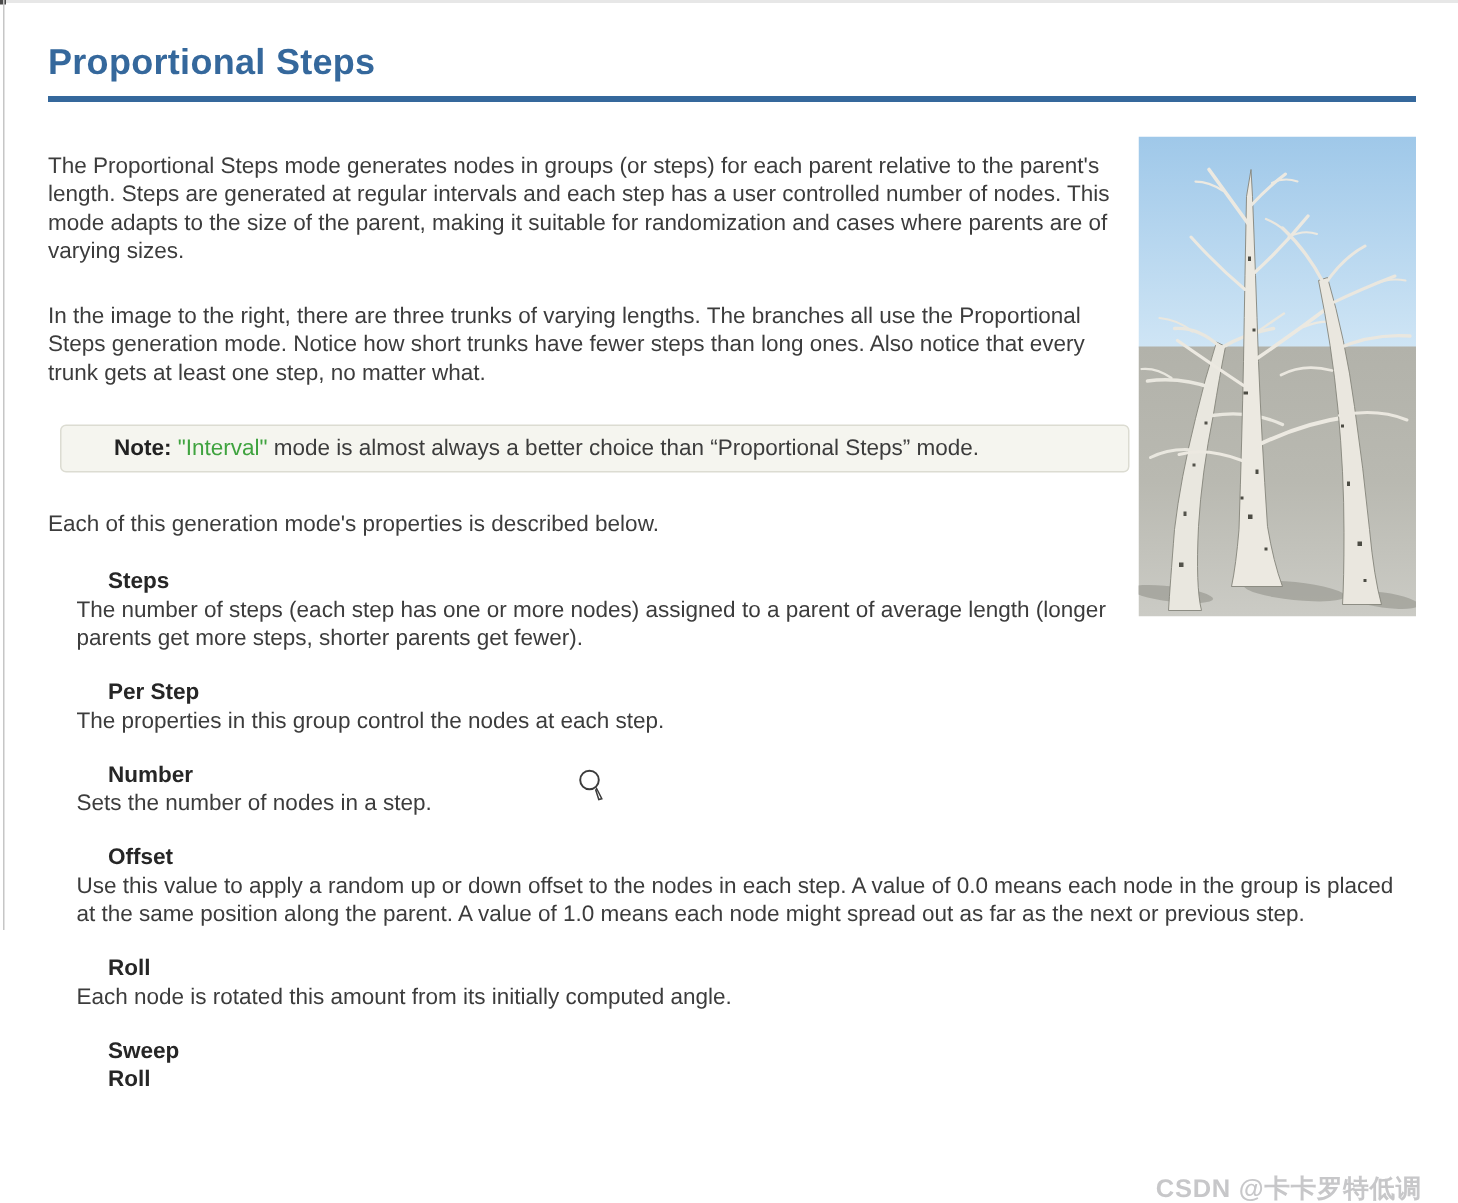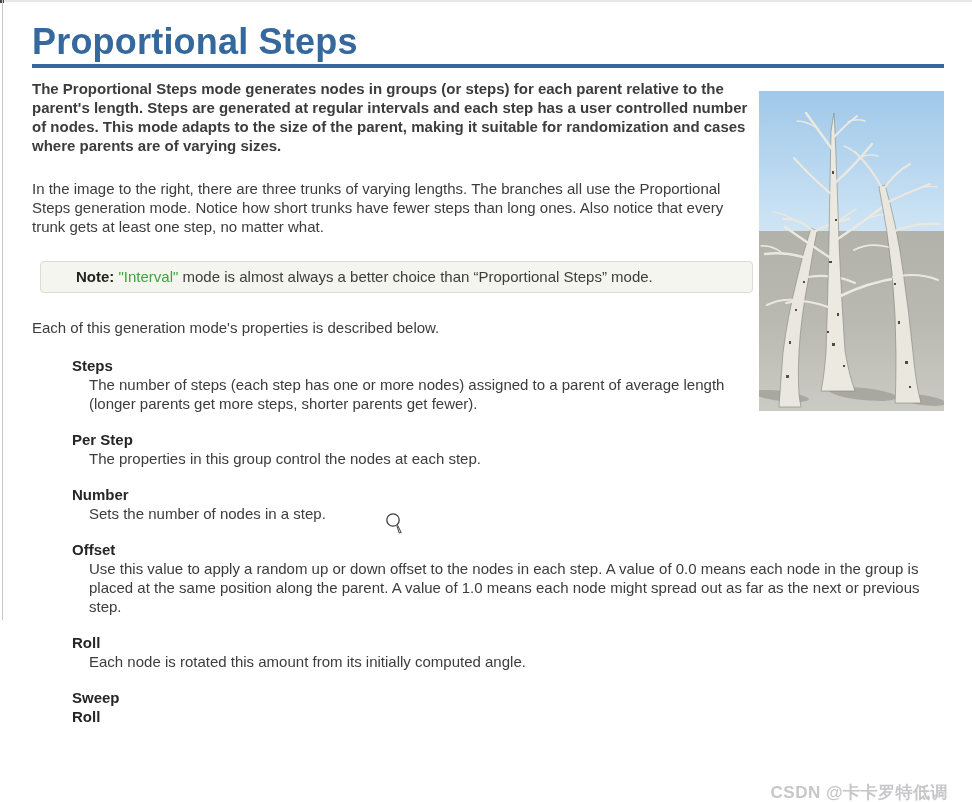--- a/index.html
+++ b/index.html
@@ -15,38 +15,38 @@
     color: #3c3c3c;
   }
   .top-line { position: absolute; top: 0; left: 0; width: 972px; height: 2px; background: #e7e7e7; }
   .corner-mark { position: absolute; top: 0; left: 0; width: 4px; height: 3px; background: #4a4a4a; }
   .left-line { position: absolute; top: 0; left: 2px; width: 1px; height: 620px; background: #c6c6c6; }
 
   .content { position: absolute; left: 32px; top: 0; width: 912px; }
 
   h1.page-title {
     margin: 25px 0 0 0;
-    font-size: 36px;
+    font-size: 24px;
     line-height: 34px;
     font-weight: bold;
     color: #35689c;
     letter-spacing: 0.2px;
   }
   .title-rule { height: 4px; background: #35689c; border: none; margin: 5px 0 0 0; }
 
   figure.tree-figure {
     float: right;
     width: 185px; height: 320px;
     margin: 23px 0 16px 6px;
     padding: 0;
   }
   figure.tree-figure svg { display: block; width: 185px; height: 320px; }
 
   p.body-par { margin: 24px 0 0 0; }
-  p.body-par.first { margin-top: 11px; font-weight: bold; }
+  p.body-par.first { margin-top: 33px; }
 
   .note-box {
     display: flow-root;
     margin: 25px 0 0 8px;
     background: #f5f5ef;
     border: 1px solid #dcdcd2;
     border-radius: 4px;
     padding: 5px 11px 6px 11px;
   }
   .note-label { font-weight: bold; color: #222; margin-left: 24px; }
@@ -54,21 +54,21 @@
 
   p.props-intro { margin: 25px 0 16px 0; }
 
   dl.props { margin: 19px 0 0 0; }
   dl.props dt {
     margin: 0 0 0 40px;
     font-weight: bold;
     color: #262626;
   }
   dl.props dd {
-    margin: 0 0 17px 57px;
+    margin: 0 0 17px 19px;
   }
 
   .cursor-icon { position: absolute; left: 385px; top: 512px; width: 18px; height: 26px; pointer-events: none; }
 
   .watermark {
     position: absolute;
     right: 24px; bottom: 0;
     font-size: 17px;
     color: #c7c7c9;
     text-shadow: 1px 1px 0 #ffffff;

